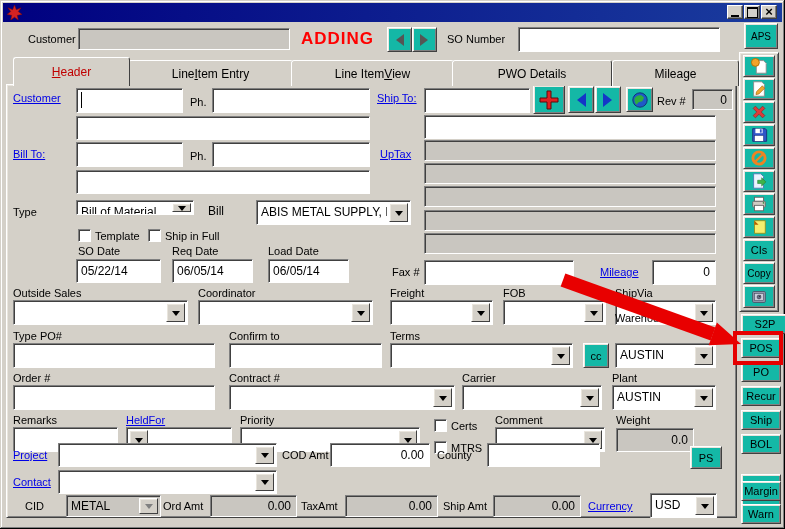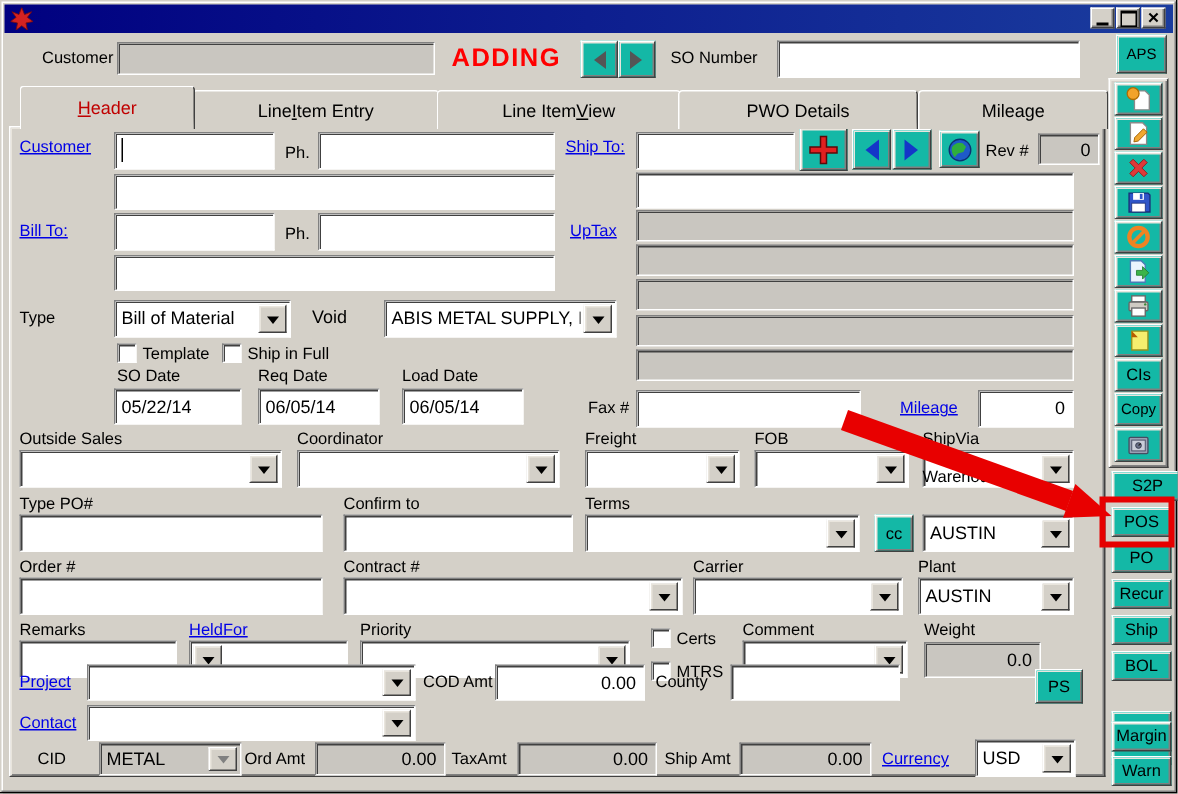--- a/index.html
+++ b/index.html
@@ -144,27 +144,27 @@
 <div class="abs sunken input z2" style="left:212px;top:142px;width:158px;height:25px"></div>
 <div class="abs sunken input z2" style="left:76px;top:170px;width:294px;height:24px"></div>
 <span class="abs link z2" style="left:380px;top:148px">UpTax</span>
 <div class="abs sunken grayfield z2" style="left:424px;top:140px;width:292px;height:21px"></div>
 <div class="abs sunken grayfield z2" style="left:424px;top:163px;width:292px;height:21px"></div>
 <div class="abs sunken grayfield z2" style="left:424px;top:186px;width:292px;height:21px"></div>
 <div class="abs sunken grayfield z2" style="left:424px;top:210px;width:292px;height:21px"></div>
 <div class="abs sunken grayfield z2" style="left:424px;top:233px;width:292px;height:21px"></div>
 
 <span class="abs lbl z2" style="left:13px;top:206px">Type</span>
-<div class="abs sunken combo z2" style="left:76px;top:200px;width:118px;height:25px">
+<div class="abs sunken combo z2" style="left:76px;top:200px;width:118px;height:15px">
   <span class="cval">Bill of Material</span>
   <span class="carw">
       <b class="tri"></b>
     </span>
 </div>
-<span class="abs lbl z2" style="left:208px;top:204px;font-size:12px">Void</span>
+<span class="abs lbl z2" style="left:208px;top:204px;font-size:12px">Bill</span>
 <div class="abs sunken combo z2" style="left:256px;top:200px;width:155px;height:25px">
   <span class="cval">ABIS METAL SUPPLY, IN</span>
   <span class="carw">
       <b class="tri"></b>
     </span>
 </div>
 
 <span class="abs cb z2" style="left:78px;top:229px"></span>
 <span class="abs lbl z2" style="left:95px;top:230px">Template</span>
 <span class="abs cb z2" style="left:148px;top:229px"></span>

